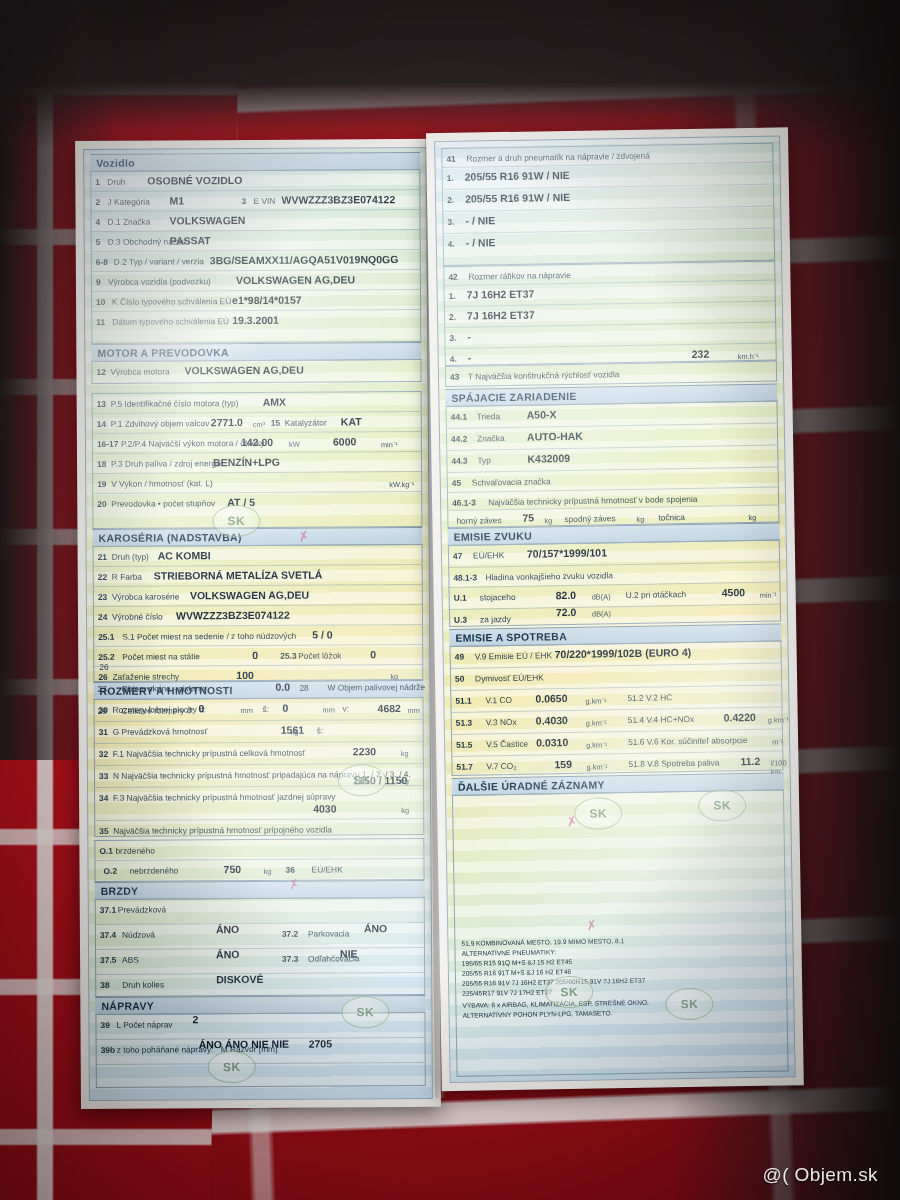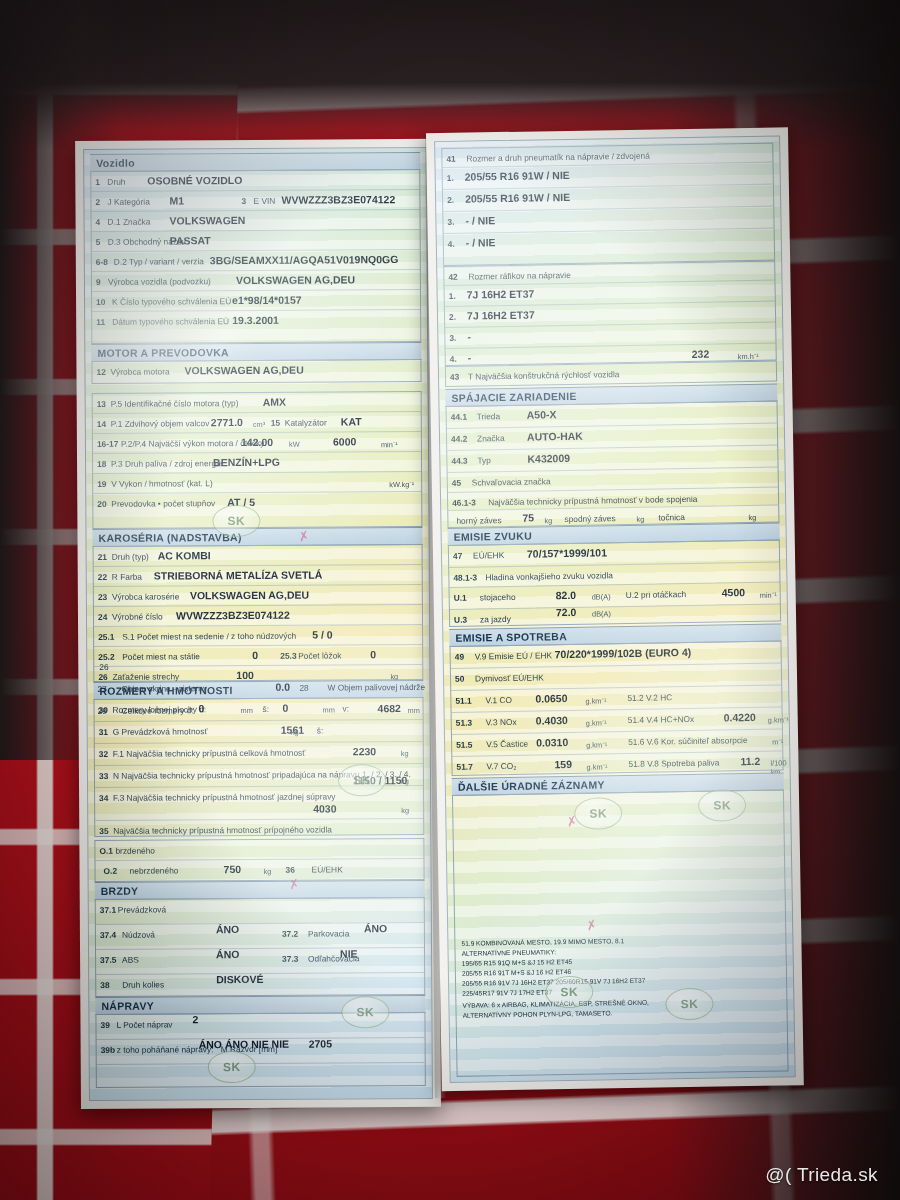--- a/index.html
+++ b/index.html
@@ -722,13 +722,13 @@
       <div class="sk" style="left:96px;top:836px;">SK</div>
       <div class="sk" style="left:216px;top:850px;">SK</div>
       <div class="pen" style="left:120px;top:674px;">✗</div>
       <div class="pen" style="left:138px;top:778px;">✗</div>
       <div class="glare" style="left:140px;top:-20px;width:240px;height:140px;"></div>
     </div>
   </div>
 </div>
 
 <div class="vignette"></div>
-<div class="watermark">@( Trieda.sk</div>
+<div class="watermark">@( Objem.sk</div>
 
 </body></html>

